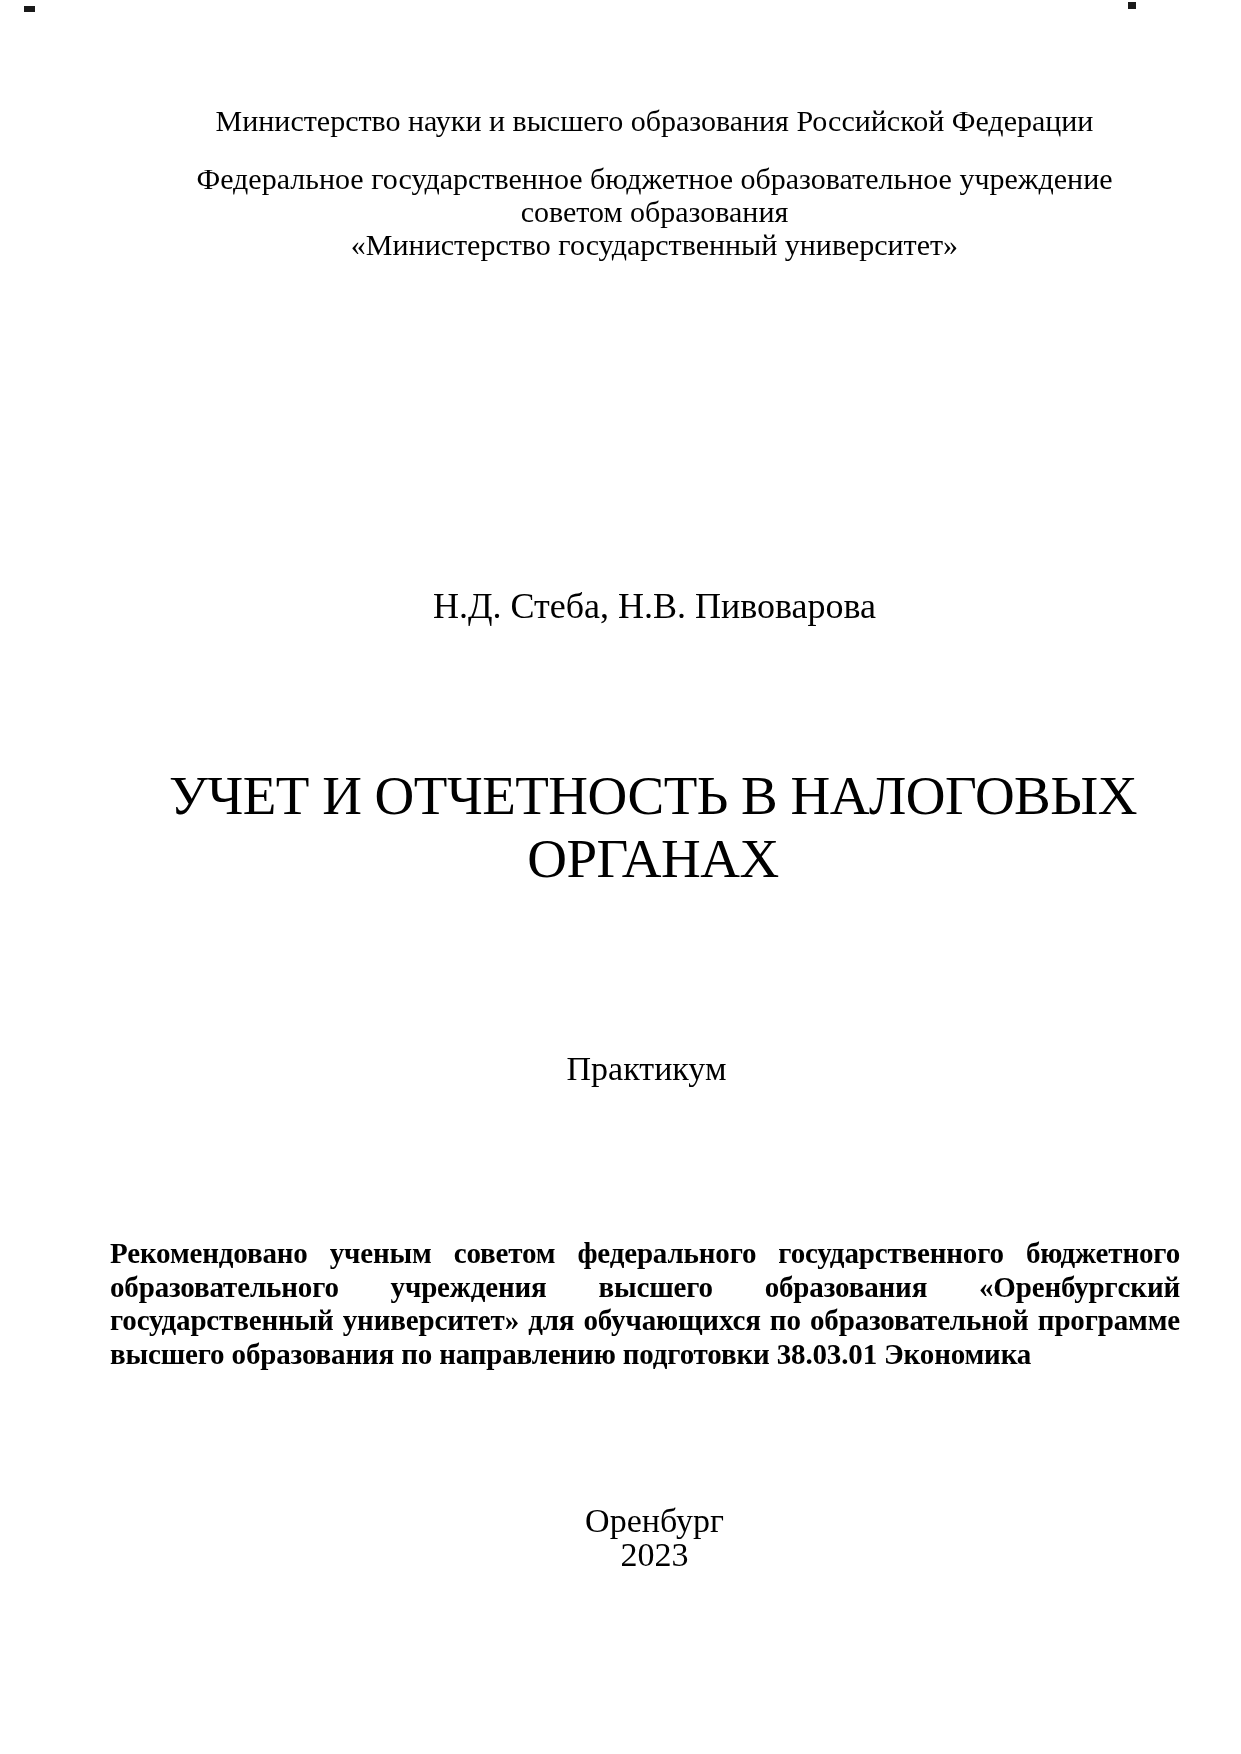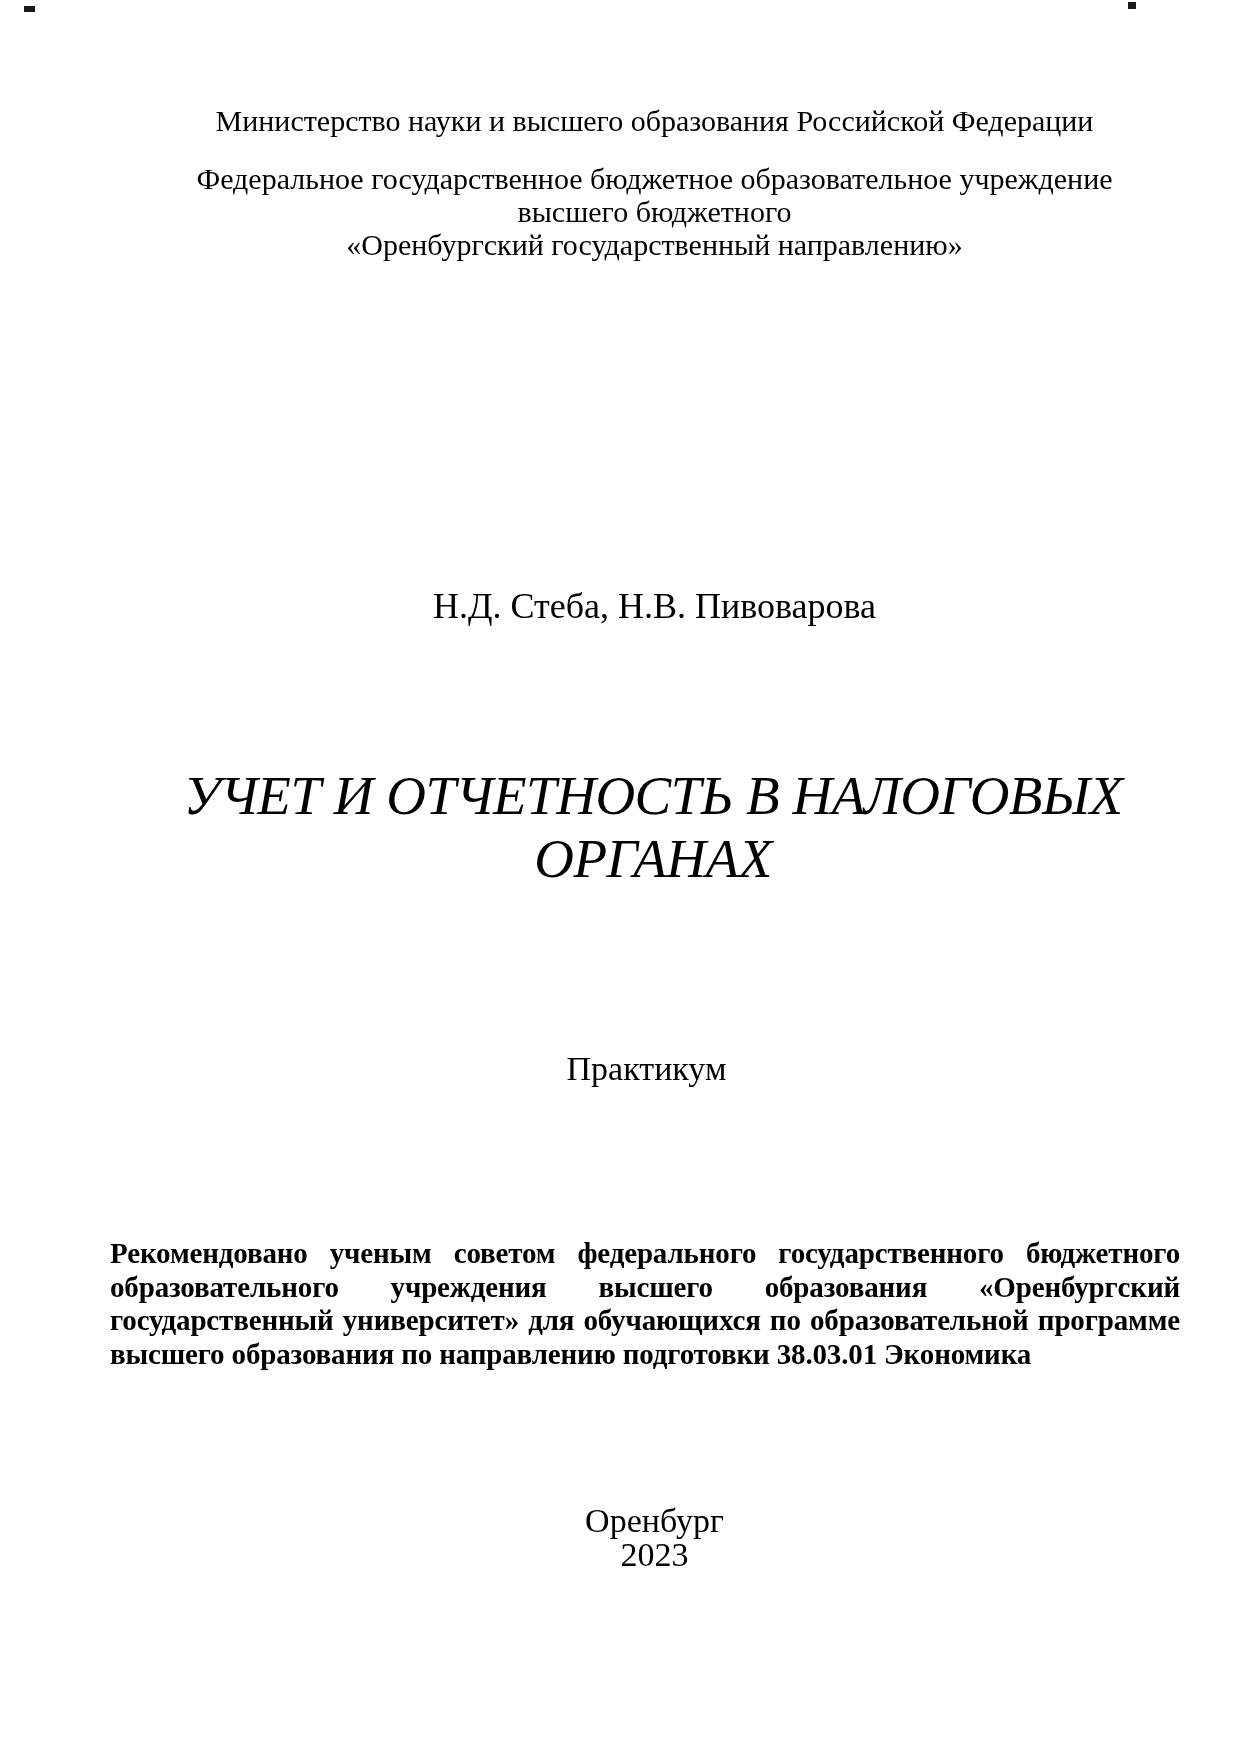--- a/index.html
+++ b/index.html
@@ -40,21 +40,20 @@
   }
 
   .main-title {
     top: 764px;
     left: 90px;
     right: 45px;
     text-align: center;
     font-size: 55px;
     line-height: 63px;
     letter-spacing: -0.5px;
-    font-style: italic;
   }
 
   .subtitle-line {
     top: 1050px;
     left: 96px;
     right: 64px;
     text-align: center;
     font-size: 34px;
     line-height: 38px;
   }
@@ -91,22 +90,22 @@
 <body>
 
 <div class="page">
 
   <div class="scan-artifact artifact-1"></div>
   <div class="scan-artifact artifact-2"></div>
 
   <div class="abs header-block">
     <div class="ministry-line">Министерство науки и высшего образования Российской Федерации</div>
     <div>Федеральное государственное бюджетное образовательное учреждение</div>
-    <div>высшего бюджетного</div>
-    <div>«Оренбургский государственный направлению»</div>
+    <div>советом образования</div>
+    <div>«Министерство государственный университет»</div>
   </div>
 
   <div class="abs authors-line">Н.Д. Стеба, Н.В. Пивоварова</div>
 
   <div class="abs main-title">
     <div>УЧЕТ И ОТЧЕТНОСТЬ В НАЛОГОВЫХ</div>
     <div>ОРГАНАХ</div>
   </div>
 
   <div class="abs subtitle-line">Практикум</div>

